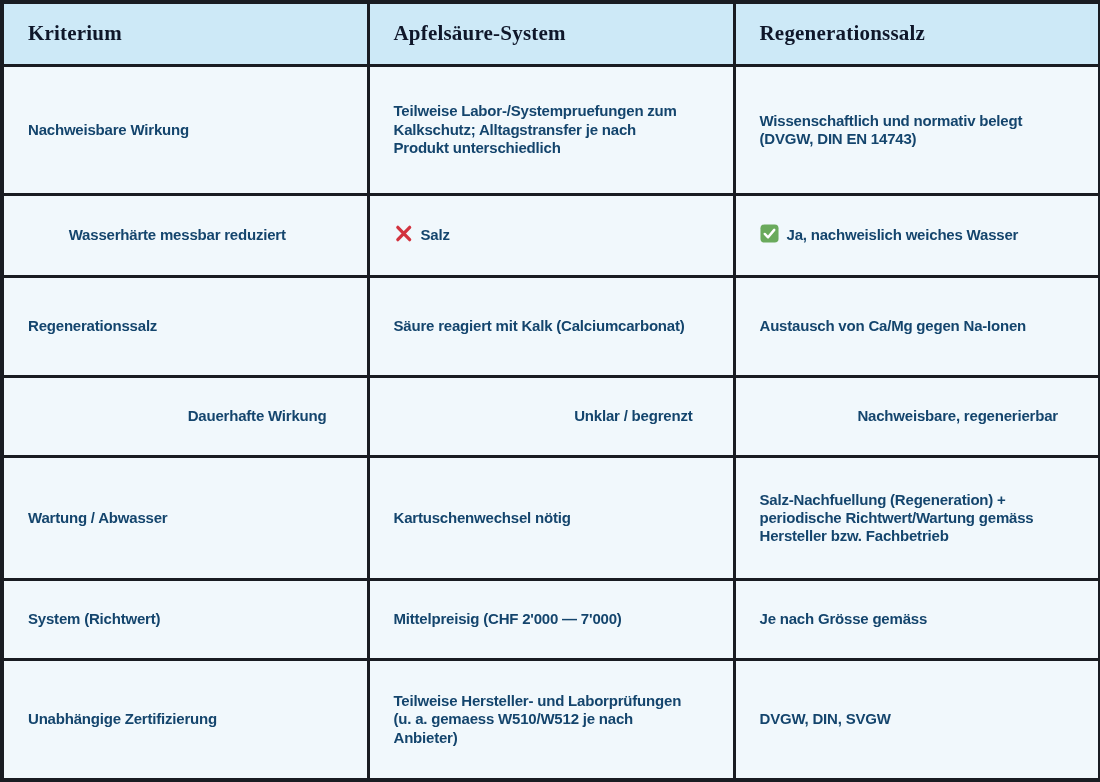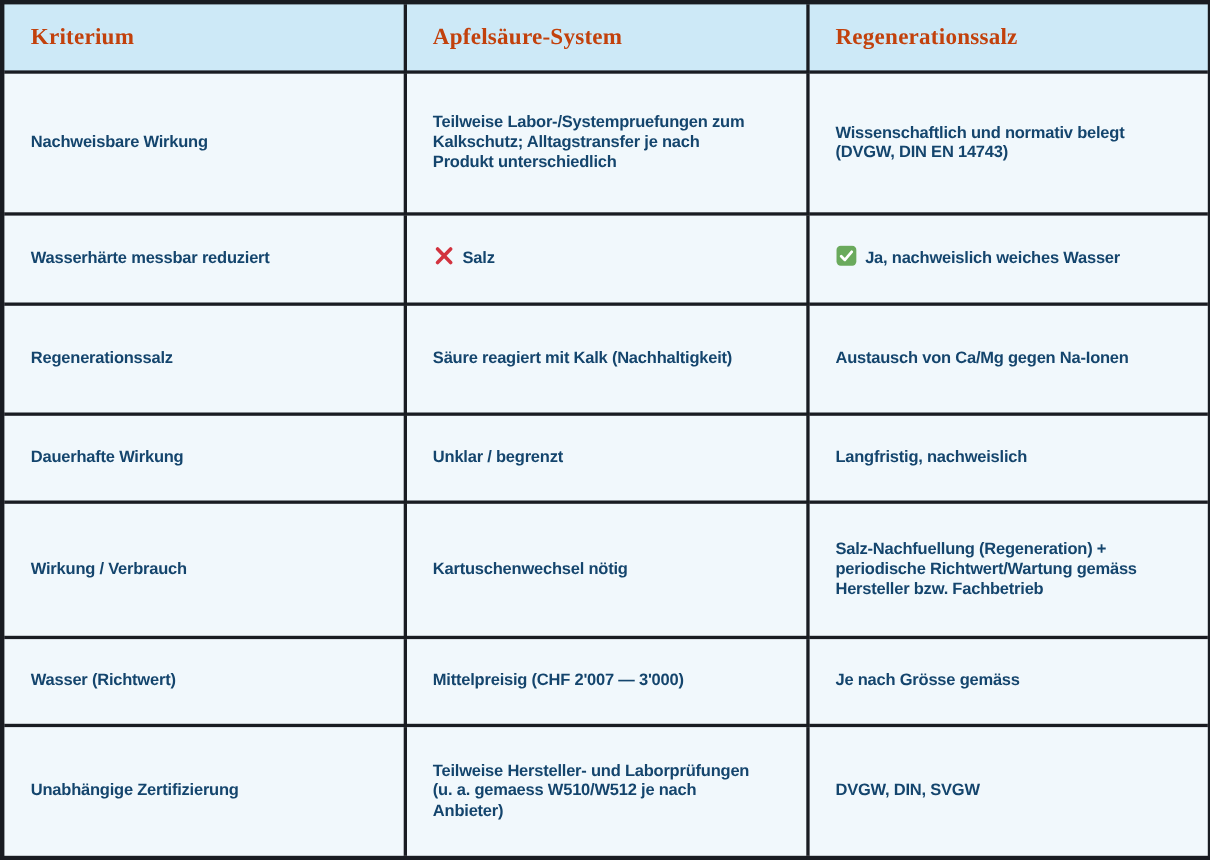--- a/index.html
+++ b/index.html
@@ -22,41 +22,41 @@
   }
   th, td {
     border: 3px solid #191c22;
     vertical-align: middle;
     box-sizing: border-box;
     padding: 8px 40px 8px 24px;
   }
   col.c { width: 366px; }
   thead th {
     background: #cde9f7;
-    color: #c2410c;
+    color: #0f172a;
     font-family: "Liberation Serif", "DejaVu Serif", serif;
     font-weight: 700;
     font-size: 21px;
     text-align: left;
     letter-spacing: 0.2px;
   }
   tbody td {
     background: #f1f8fc;
     color: #14456d;
     font-family: "Liberation Sans", "DejaVu Sans", sans-serif;
     font-weight: 700;
     font-size: 15px;
     line-height: 1.22;
     letter-spacing: -0.2px;
   }
   tr.h-head { height: 63px; }
   tr.h-r1 { height: 108px; }
-  tr.h-r2 { height: 68px; }
+  tr.h-r2 { height: 68px; text-align: center; }
   tr.h-r3 { height: 83px; }
-  tr.h-r4 { height: 67px; }
+  tr.h-r4 { height: 67px; text-align: right; }
   tr.h-r5 { height: 102px; }
   tr.h-r6 { height: 67px; }
   tr.h-r7 { height: 100px; }
   tr.h-r8 { height: 88px; }
   .iconline {
     display: flex;
     align-items: center;
     gap: 8px;
   }
   .icon {
@@ -106,36 +106,36 @@
                 <rect x="0.5" y="0.5" width="19" height="19" rx="4" fill="#6aaa5c"></rect>
                 <path d="M5 10.5 L8.5 14 L15 6.2" stroke="#ffffff" stroke-width="2.6" fill="none" stroke-linecap="round" stroke-linejoin="round"></path>
               </svg>
             </span>
             <span>Ja, nachweislich weiches Wasser</span>
           </span>
         </td>
       </tr>
       <tr class="h-r3">
         <td><span>Regenerationssalz</span></td>
-        <td><span>Säure reagiert mit Kalk (Nachhaltigkeit)</span></td>
+        <td><span>Säure reagiert mit Kalk (Calciumcarbonat)</span></td>
         <td><span>Austausch von Ca/Mg gegen Na-Ionen</span></td>
       </tr>
       <tr class="h-r4">
         <td><span>Dauerhafte Wirkung</span></td>
         <td><span>Unklar / begrenzt</span></td>
-        <td><span>Langfristig, nachweislich</span></td>
+        <td><span>Nachweisbare, regenerierbar</span></td>
       </tr>
       <tr class="h-r5">
-        <td><span>Wirkung / Verbrauch</span></td>
+        <td><span>Wartung / Abwasser</span></td>
         <td><span>Kartuschenwechsel nötig</span></td>
         <td><span>Salz-Nachfuellung (Regeneration) + periodische Richtwert/Wartung gemäss Hersteller bzw. Fachbetrieb</span></td>
       </tr>
       <tr class="h-r6">
-        <td><span>Wasser (Richtwert)</span></td>
-        <td><span>Mittelpreisig (CHF 2'007 — 3'000)</span></td>
+        <td><span>System (Richtwert)</span></td>
+        <td><span>Mittelpreisig (CHF 2'000 — 7'000)</span></td>
         <td><span>Je nach Grösse gemäss</span></td>
       </tr>
       <tr class="h-r7">
         <td><span>Unabhängige Zertifizierung</span></td>
         <td><span>Teilweise Hersteller- und Laborprüfungen (u. a. gemaess W510/W512 je nach Anbieter)</span></td>
         <td><span>DVGW, DIN, SVGW</span></td>
       </tr>
     </tbody>
   </table>
 </div>

